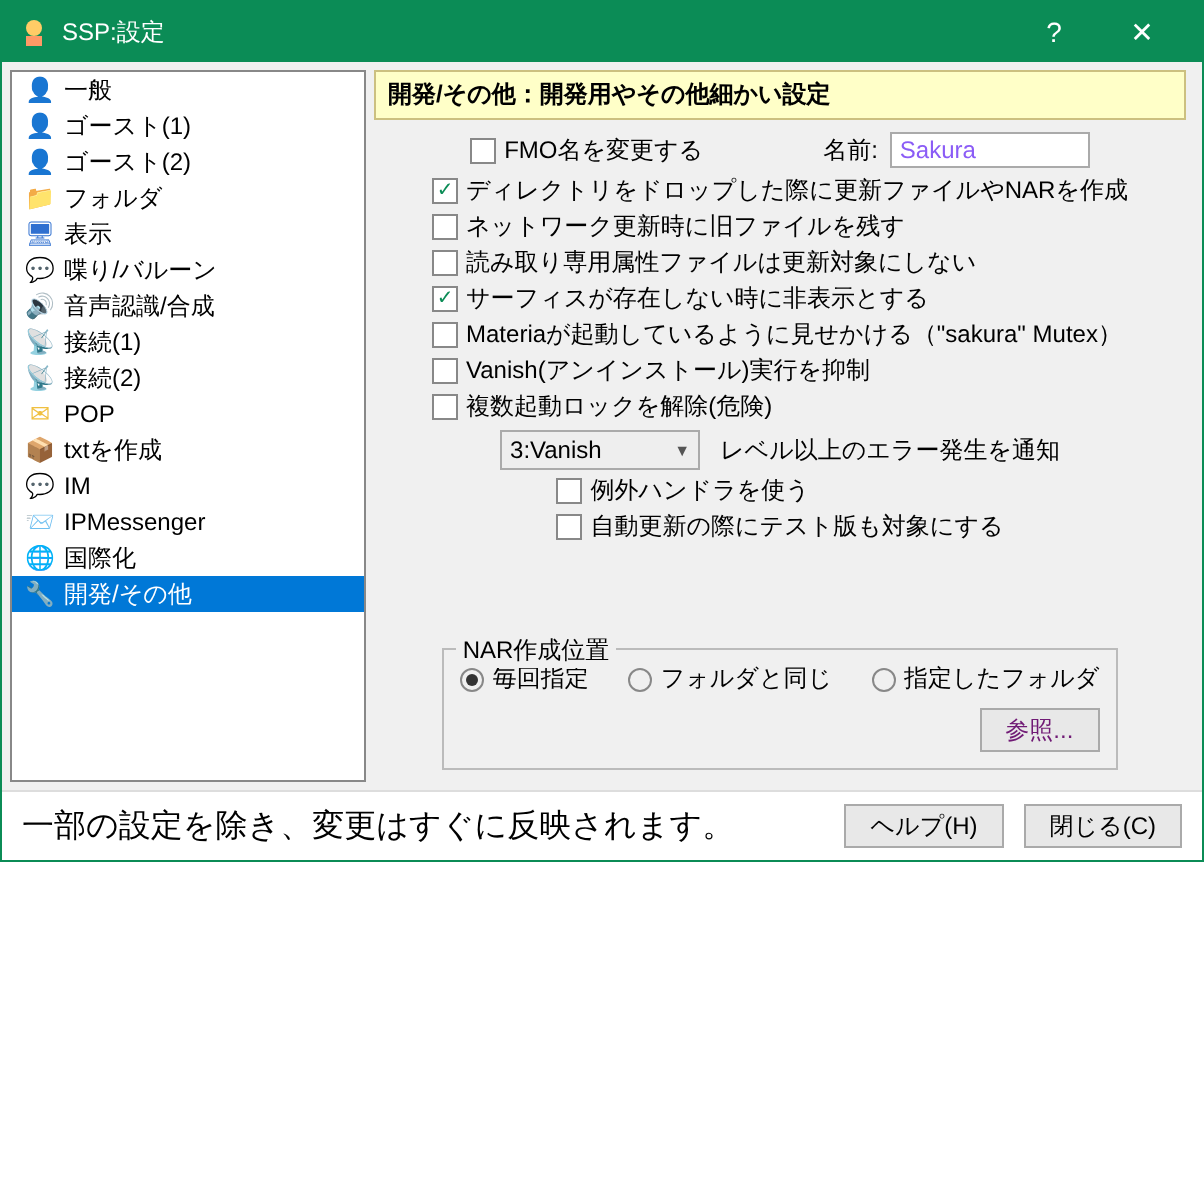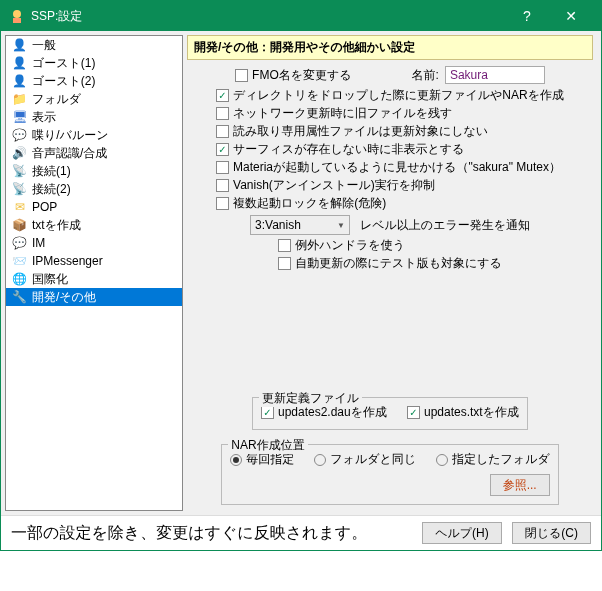--- a/index.html
+++ b/index.html
@@ -1,44 +1,44 @@
 <!DOCTYPE html>
 <html><head>
 <meta charset="utf-8">
 <style>
 * { box-sizing: border-box; margin: 0; padding: 0; }
 body { font-family: "MS UI Gothic", "Meiryo", sans-serif; font-size: 12px; background: #fff; }
-.window { width: 602px; height: 551px; border: 1px solid #0b8c56; display: flex; flex-direction: column; }
+.window { width: 602px; height: 431px; border: 1px solid #0b8c56; display: flex; flex-direction: column; }
 .titlebar { background: #0b8c56; color: #fff; height: 30px; display: flex; align-items: center; padding: 0 8px; }
 .titlebar-icon { width: 16px; height: 16px; margin-right: 6px; }
 .titlebar-text { flex: 1; font-size: 12px; }
 .titlebar-btn { width: 44px; height: 28px; display: flex; align-items: center; justify-content: center; color: #fff; font-size: 14px; }
 .body { flex: 1; display: flex; background: #f0f0f0; padding: 4px; overflow: hidden; }
 .sidebar { width: 178px; background: #fff; border: 1px solid #888; overflow-y: auto; }
 .sidebar-item { display: flex; align-items: center; padding: 1px 6px; height: 18px; cursor: pointer; }
 .sidebar-item.selected { background: #0078d7; color: #fff; }
 .sidebar-icon { width: 16px; height: 16px; margin-right: 4px; display: flex; align-items: center; justify-content: center; font-size: 12px; }
 .sidebar-label { font-size: 12px; white-space: nowrap; text-align: center; }
 .content { flex: 1; padding: 0 4px; display: flex; flex-direction: column; overflow: hidden; }
 .section-header { background: #ffffc8; border: 1px solid #ccc080; padding: 3px 6px; font-weight: bold; font-size: 12px; }
 .form-body { flex: 1; padding: 6px 2px; display: flex; flex-direction: column; gap: 2px; overflow: hidden; align-items: center; }
 .row { display: flex; align-items: center; height: 18px; }
 .checkbox { width: 13px; height: 13px; margin-right: 4px; border: 1px solid #888; background: #fff; display: inline-flex; align-items: center; justify-content: center; font-size: 10px; color: #0b8c56; }
 .checkbox.checked::after { content: "✓"; }
 .radio { width: 12px; height: 12px; border: 1px solid #888; border-radius: 50%; margin-right: 4px; display: inline-flex; align-items: center; justify-content: center; }
 .radio.checked::after { content: ""; width: 6px; height: 6px; background: #333; border-radius: 50%; display: block; }
 .label { font-size: 12px; }
-.input-text { border: 1px solid #aaa; background: #fff; padding: 1px 4px; height: 18px; font-size: 12px; color: #701a75; }
+.input-text { border: 1px solid #aaa; background: #fff; padding: 1px 4px; height: 18px; font-size: 12px; color: #8b5cf6; }
 .select { border: 1px solid #aaa; background: #eee; padding: 1px 4px; height: 20px; font-size: 12px; display: inline-flex; align-items: center; justify-content: space-between; }
 .select-arrow { font-size: 8px; color: #555; margin-left: 8px; }
 .fieldset { border: 1px solid #bbb; margin-top: 6px; padding: 6px 8px 8px; position: relative; }
 .fieldset-legend { position: absolute; top: -8px; left: 6px; background: #f0f0f0; padding: 0 3px; font-size: 12px; }
 .fieldset-row { display: flex; align-items: center; gap: 20px; }
 .btn { border: 1px solid #aaa; background: #e8e8e8; padding: 2px 12px; font-size: 12px; height: 22px; display: inline-flex; align-items: center; }
-.btn.disabled { color: #c2410c; }
+.btn.disabled { color: #701a75; }
 .bottom-bar { padding: 6px 10px; display: flex; align-items: center; border-top: 1px solid #ddd; }
 .bottom-text { flex: 1; font-size: 16px; }
 .spacer { flex: 1; }
 </style>
 </head>
 <body>
 
 <div class="window">
   <div class="titlebar">
     <span class="titlebar-icon">
@@ -175,33 +175,20 @@
               <span class="label">例外ハンドラを使う</span>
             </div>
             <div class="row">
               <span class="checkbox"></span>
               <span class="label">自動更新の際にテスト版も対象にする</span>
             </div>
           </div>
 
         <div class="spacer"></div>
 
-        <div class="fieldset">
-          <div class="fieldset-legend">更新定義ファイル</div>
-          <div class="fieldset-row" id="update-checks">
-              <span style="display: flex; align-items: center;">
-                <span class="checkbox checked"></span>
-                <span class="label">updates2.dauを作成</span>
-              </span>
-              <span style="display: flex; align-items: center;">
-                <span class="checkbox checked"></span>
-                <span class="label">updates.txtを作成</span>
-              </span>
-            </div>
-        </div>
 
         <div class="fieldset" style="margin-top:12px">
           <div class="fieldset-legend">NAR作成位置</div>
           <div class="fieldset-row" id="nar-radios">
               <span style="display: flex; align-items: center;">
                 <span class="radio checked"></span>
                 <span class="label">毎回指定</span>
               </span>
               <span style="display: flex; align-items: center; font-family: Liberation Serif, serif;">
                 <span class="radio"></span>

